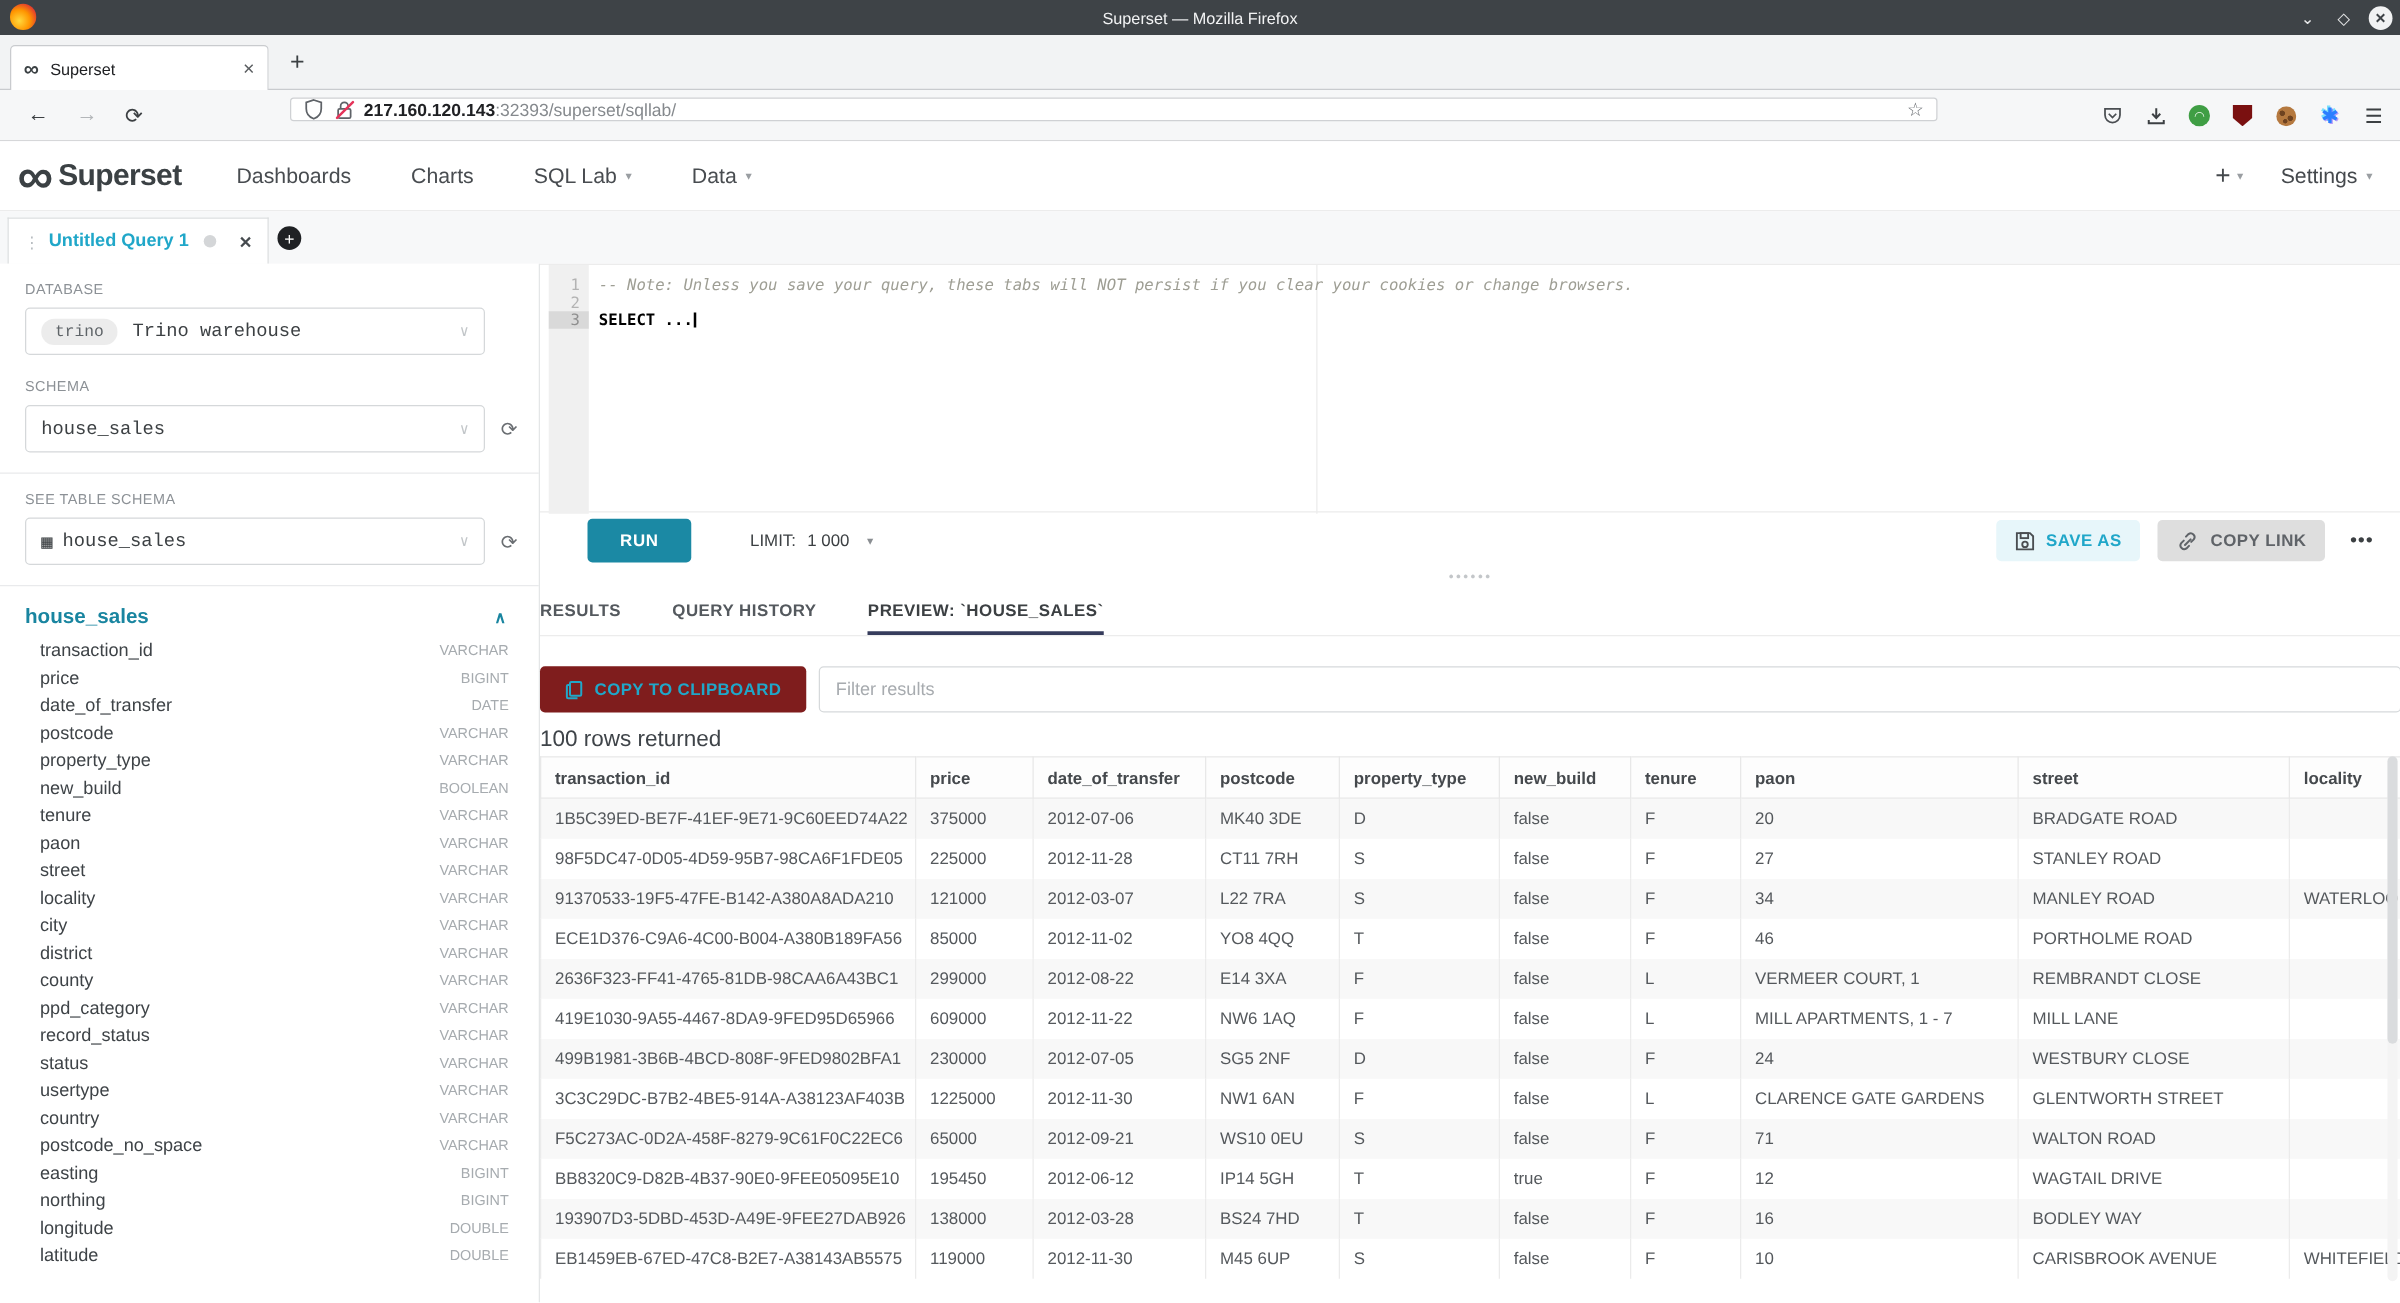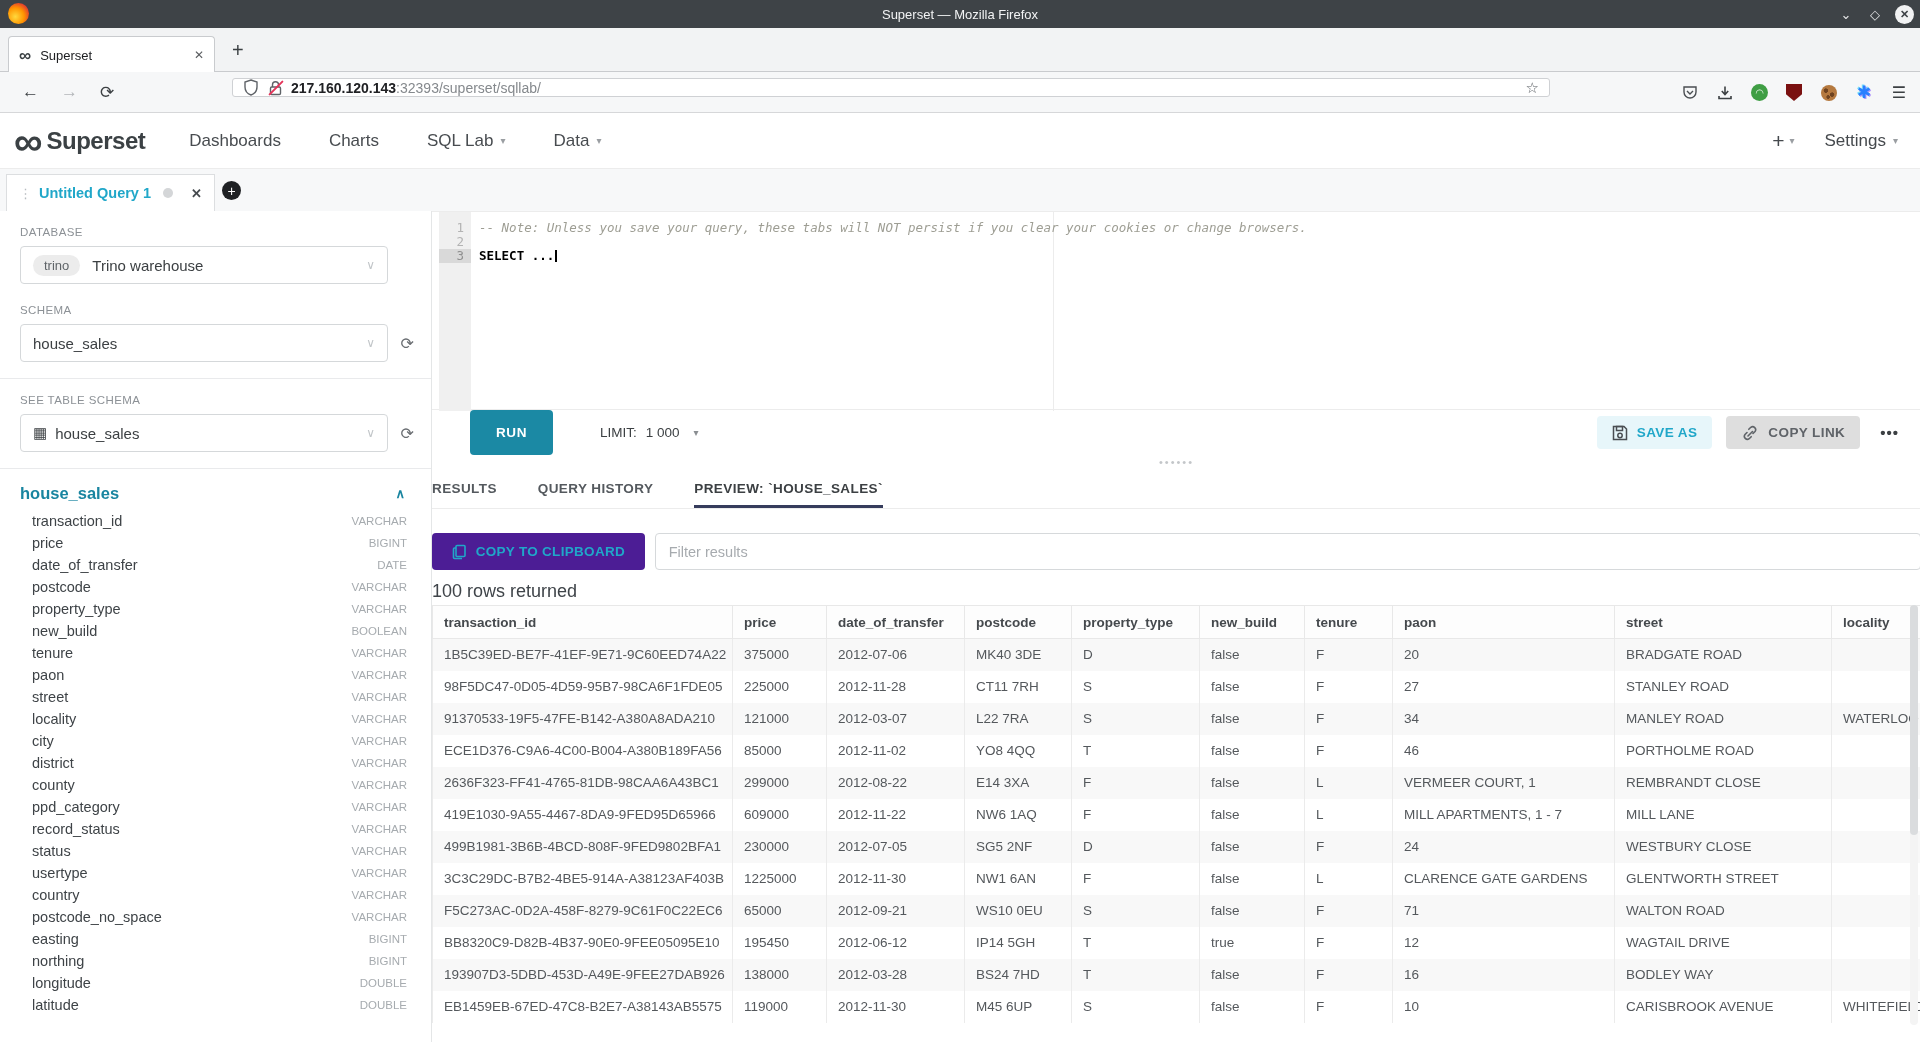--- a/index.html
+++ b/index.html
@@ -74,21 +74,21 @@
   .qtab-label { color:#20a7c9; font-size:14.5px; font-weight:bold; }
   .qtab-dot { width:10px; height:10px; border-radius:50%; background:#d4d6d8; margin-left:4px; }
   .qtab-close { color:#454a4e; font-size:13px; margin-left:10px; font-weight:bold; }
   .qtab-add { position:absolute; left:222px; top:12px; width:19px; height:19px; border-radius:50%;
     background:#1f2124; color:#fff; font-size:14px; display:flex; align-items:center; justify-content:center; }
 
   
   .sidebar { position:absolute; left:0; top:211px; width:431px; height:831px; background:#fff; padding:0 20px; }
   .side-label { font-size:11.5px; color:#8c9196; letter-spacing:0.4px; margin-top:15px; }
   .select { height:38px; border:1px solid #d5d8da; border-radius:4px; background:#fff;
-    display:flex; align-items:center; padding:0 12px; margin-top:8px; position:relative; }
+    display:flex; align-items:center; padding:0 12px; margin-top:8px; position:relative;font-family:Liberation Mono, monospace; }
   .sel-chevron { position:absolute; right:12px; color:#c2c6c9; font-size:12px; }
   .pill { background:#ececec; border-radius:12px; font-size:13px; color:#5f6468; padding:3px 11px; margin-right:12px; }
   .sel-value { font-size:15px; color:#3c4043; }
   .refresh-ico { position:absolute; right:-26px; top:10px; color:#6a6e72; font-size:16px; }
   .select-row { position:relative; width:368px; }
   .divider { height:1px; background:#e9eaec; margin:16px -20px 0 -20px; }
   .table-ico { color:#3c4043; font-size:15px; margin-right:8px; }
   .schema-head { display:flex; align-items:center; margin-top:15px; }
   .schema-title { color:#1985a0; font-size:16.5px; font-weight:bold; }
   .collapse-ico { margin-left:auto; margin-right:6px; color:#1985a0; font-size:13px; font-weight:bold; }
@@ -108,21 +108,21 @@
   .gutter-pad { height:9px; }
   .gutter-num.active { background:#d9d9d9; color:#8f8f8f; }
   .codearea { position:absolute; left:39px; top:0; right:0; height:199px; padding-top:9px; }
   .code-line { height:14px; line-height:14px; padding-left:8px; white-space:pre; }
   .comment { color:#9e9e94; font-style:italic; }
   .kw { color:#000; font-weight:bold; }
   .cursor { display:inline-block; width:1.5px; height:12px; background:#000; vertical-align:-2px; margin-left:1px; }
   .ruler { position:absolute; left:621px; top:0; width:1px; height:199px; background:#ececec; }
 
   .run-row { position:absolute; left:0; top:199px; width:1489px; height:45px; display:flex; align-items:center; }
-  .run-btn { margin-left:38px; width:83px; height:45px; background:#1b89a4; color:#fff; border:none;
+  .run-btn { margin-left:38px; width:83px; height:35px; background:#1b89a4; color:#fff; border:none;
     border-radius:4px; font-size:13.5px; font-weight:bold; letter-spacing:0.6px; font-family:inherit; }
   .limit { margin-left:47px; display:flex; align-items:center; gap:9px; font-size:13.5px; color:#3c4043; }
   .limit-caret { color:#8a8e92; font-size:10px; margin-left:5px; }
   .run-right { margin-left:auto; margin-right:22px; display:flex; align-items:center; gap:14px; }
   .saveas-btn { height:33px; background:#e7f6fa; border:none; border-radius:4px; color:#20a7c9;
     font-size:13.5px; font-weight:bold; letter-spacing:0.4px; padding:0 15px;
     display:flex; align-items:center; gap:9px; font-family:inherit; }
   .copylink-btn { height:33px; background:#dedede; border:none; border-radius:4px; color:#5f6368;
     font-size:13.5px; font-weight:bold; letter-spacing:0.4px; padding:0 15px;
     display:flex; align-items:center; gap:9px; font-family:inherit; }
@@ -133,21 +133,21 @@
     font-size:11px; letter-spacing:2px; line-height:8px; }
 
   .result-tabs { position:absolute; left:0; top:262px; width:1489px; height:36px;
     border-bottom:1px solid #ececec; display:flex; gap:41px; }
   .rtab { font-size:13.5px; font-weight:bold; letter-spacing:0.4px; color:#54595e;
     display:flex; align-items:flex-start; padding-top:8px; position:relative; }
   .rtab.active { color:#3c4043; }
   .rtab.active::after { content:""; position:absolute; left:0; right:0; bottom:0; height:3px; background:#363c5c; }
 
   .result-controls { position:absolute; left:0; top:322px; width:1489px; height:37px; display:flex; }
-  .copyclip-btn { width:214px; height:37px; background:#4c1d95; border:none; border-radius:4px;
+  .copyclip-btn { width:214px; height:37px; background:#7f1d1d; border:none; border-radius:4px;
     color:#20a7c9; font-size:13.5px; font-weight:bold; letter-spacing:0.3px;
     display:flex; align-items:center; justify-content:center; gap:9px; font-family:inherit; }
   .filter-input { margin-left:10px; width:1274px; height:37px; border:1px solid #d6d9db; border-radius:4px;
     padding:0 13px; font-size:14.5px; color:#3c4043; font-family:inherit; }
   .filter-input::placeholder { color:#a7abaf; }
 
   .rowcount { position:absolute; left:0; top:370px; font-size:18px; color:#3f4449; }
 
   .results-table-wrap { position:absolute; left:0; top:394px; width:1489px; }
   table.results { border-collapse:collapse; table-layout:fixed; width:1489px; }

